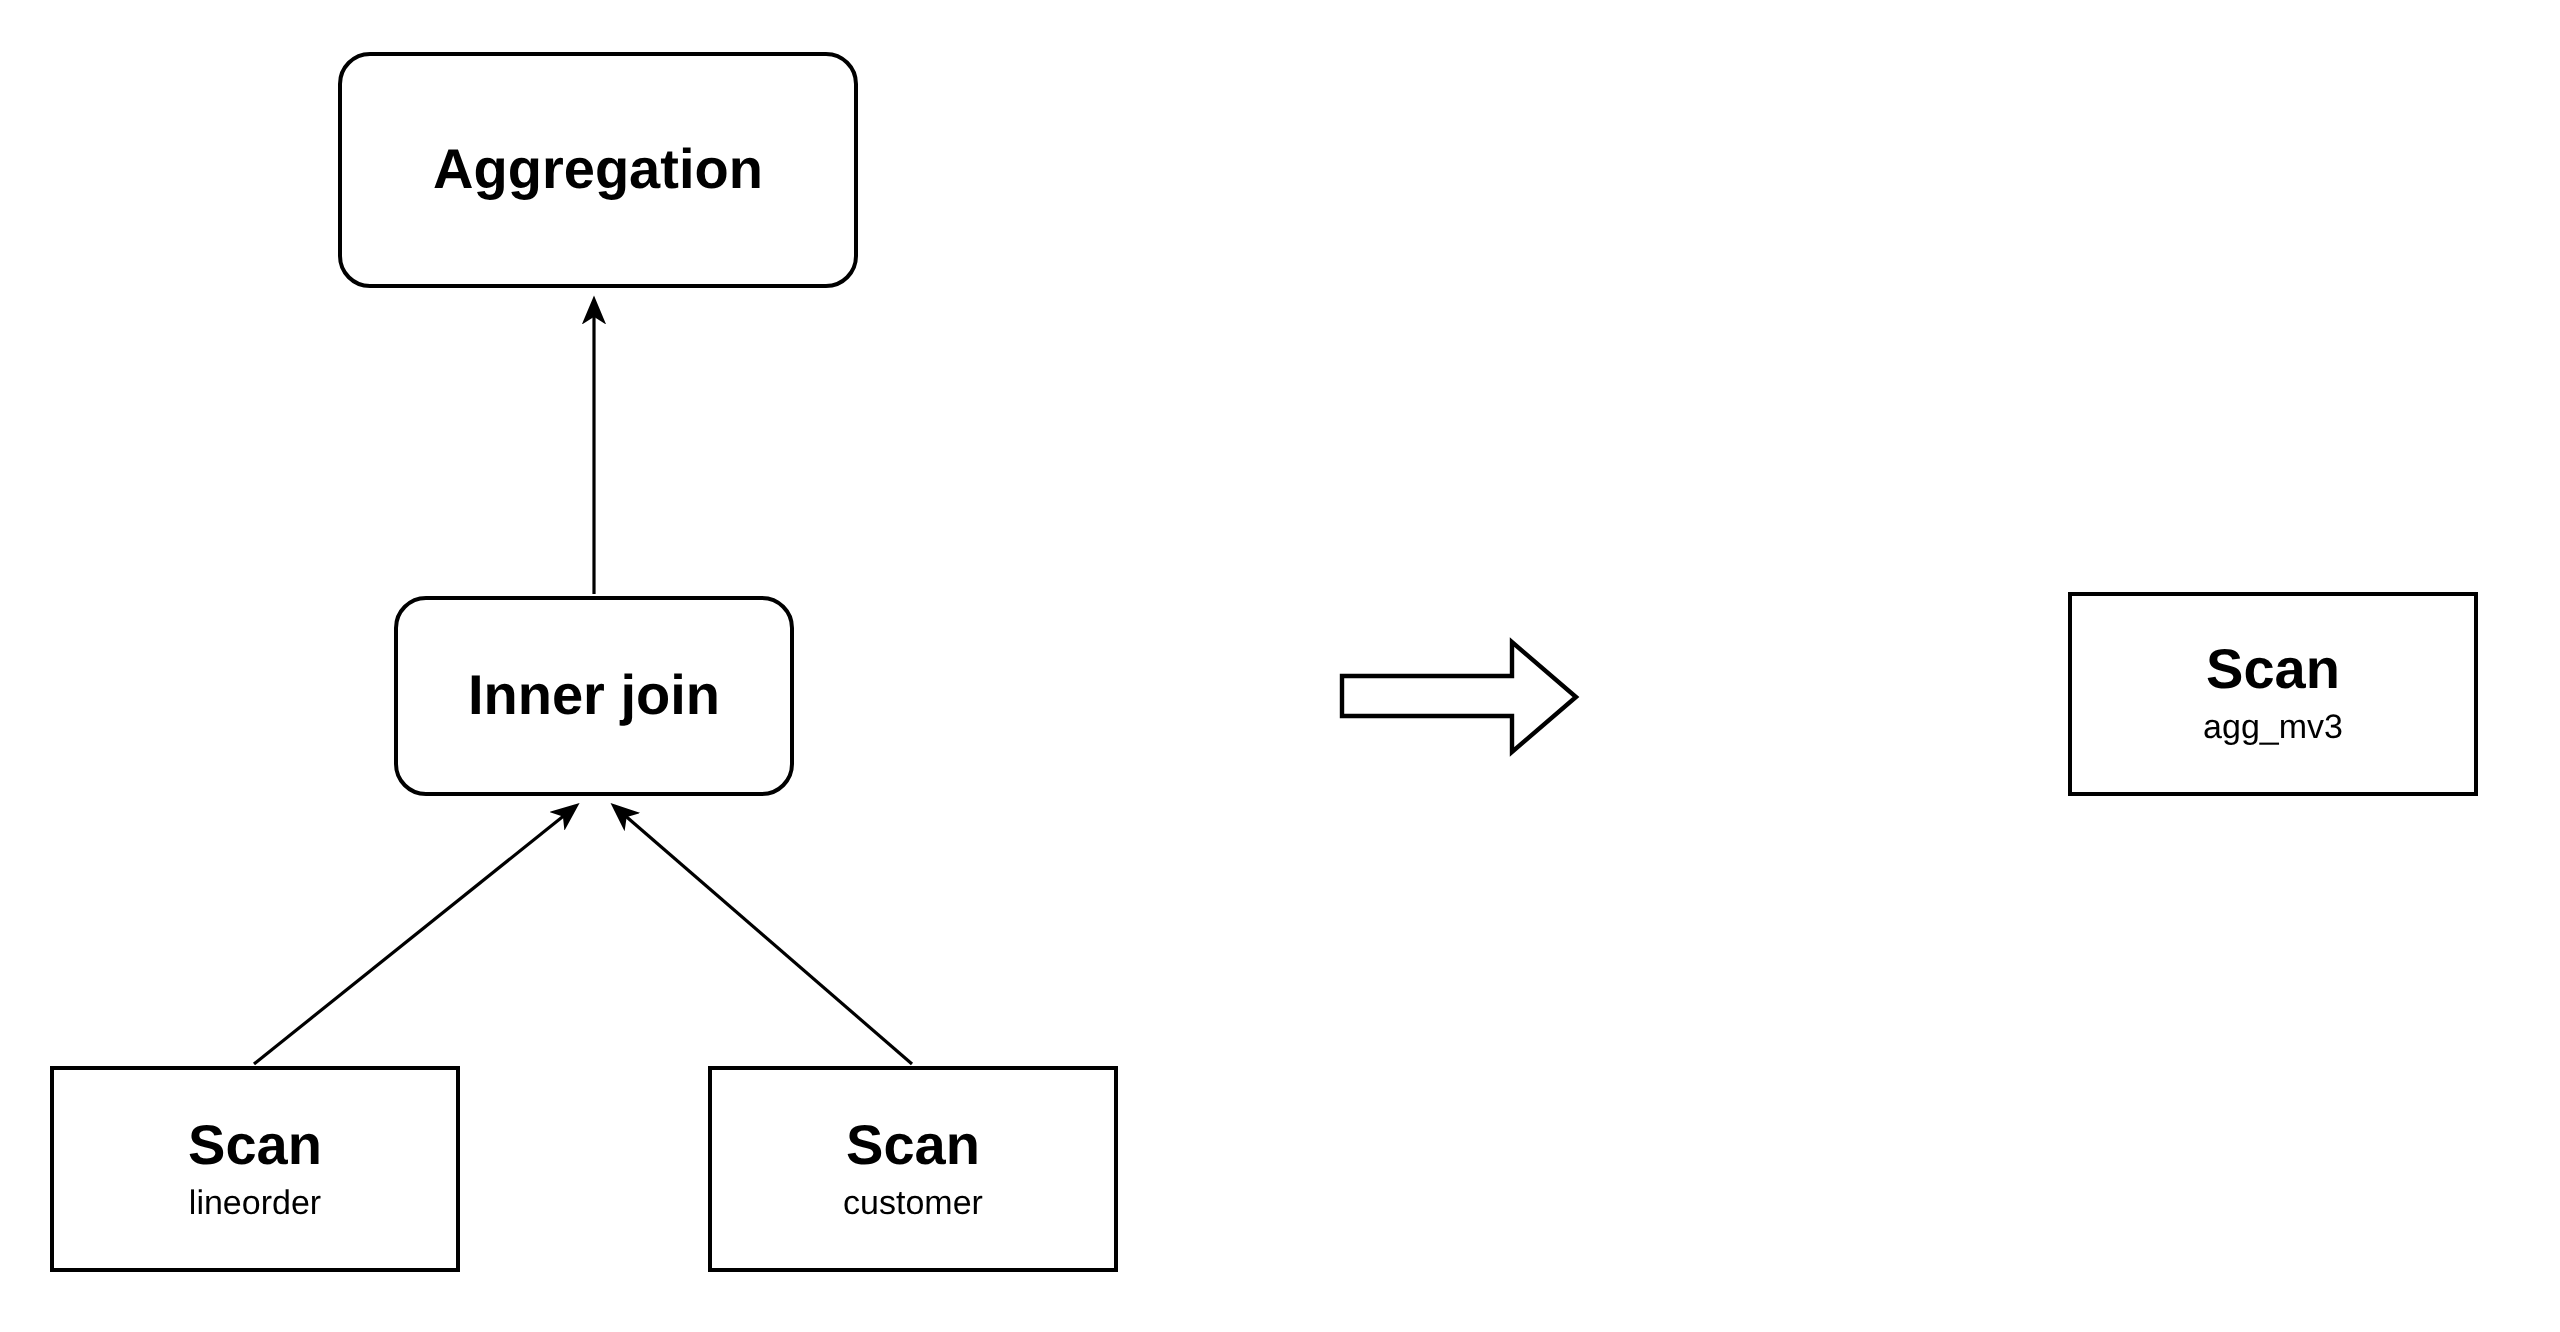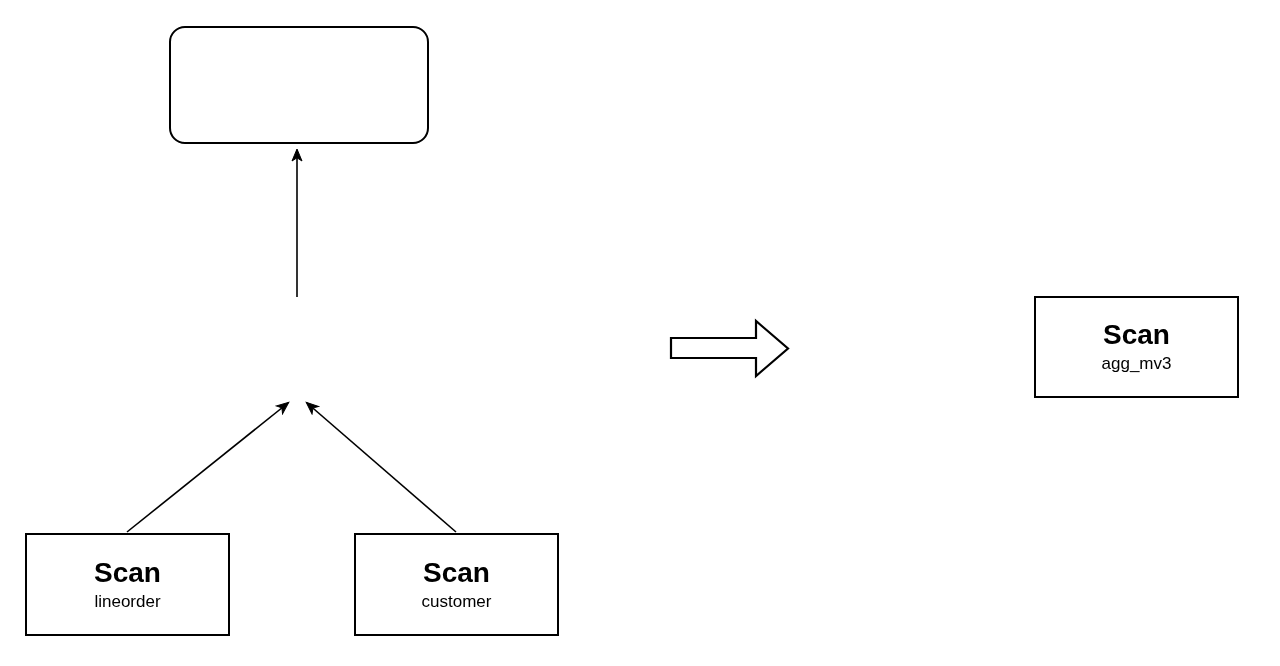--- a/index.html
+++ b/index.html
@@ -70,22 +70,26 @@
     <line x1="297" y1="297" x2="297" y2="150" stroke="#000000" stroke-width="1.6" marker-end="url(#arrowhead)"></line>
 
     <line x1="127" y1="532" x2="288" y2="403" stroke="#000000" stroke-width="1.6" marker-end="url(#arrowhead)"></line>
 
     <line x1="456" y1="532" x2="307" y2="403" stroke="#000000" stroke-width="1.6" marker-end="url(#arrowhead)"></line>
 
     <polygon points="671,338 756,338 756,321 788,348.5 756,376 756,358 671,358" fill="#ffffff" stroke="#000000" stroke-width="2.2" stroke-linejoin="miter"></polygon>
   </svg>
 
   <div class="node rounded" id="node-aggregation">
+    <div class="title">Aggregation</div>
   </div>
 
+  <div class="node rounded" id="node-inner-join">
+    <div class="title">Inner join</div>
+  </div>
 
   <div class="node" id="node-scan-lineorder">
     <div class="title">Scan</div>
     <div class="subtitle">lineorder</div>
   </div>
 
   <div class="node" id="node-scan-customer">
     <div class="title">Scan</div>
     <div class="subtitle">customer</div>
   </div>

